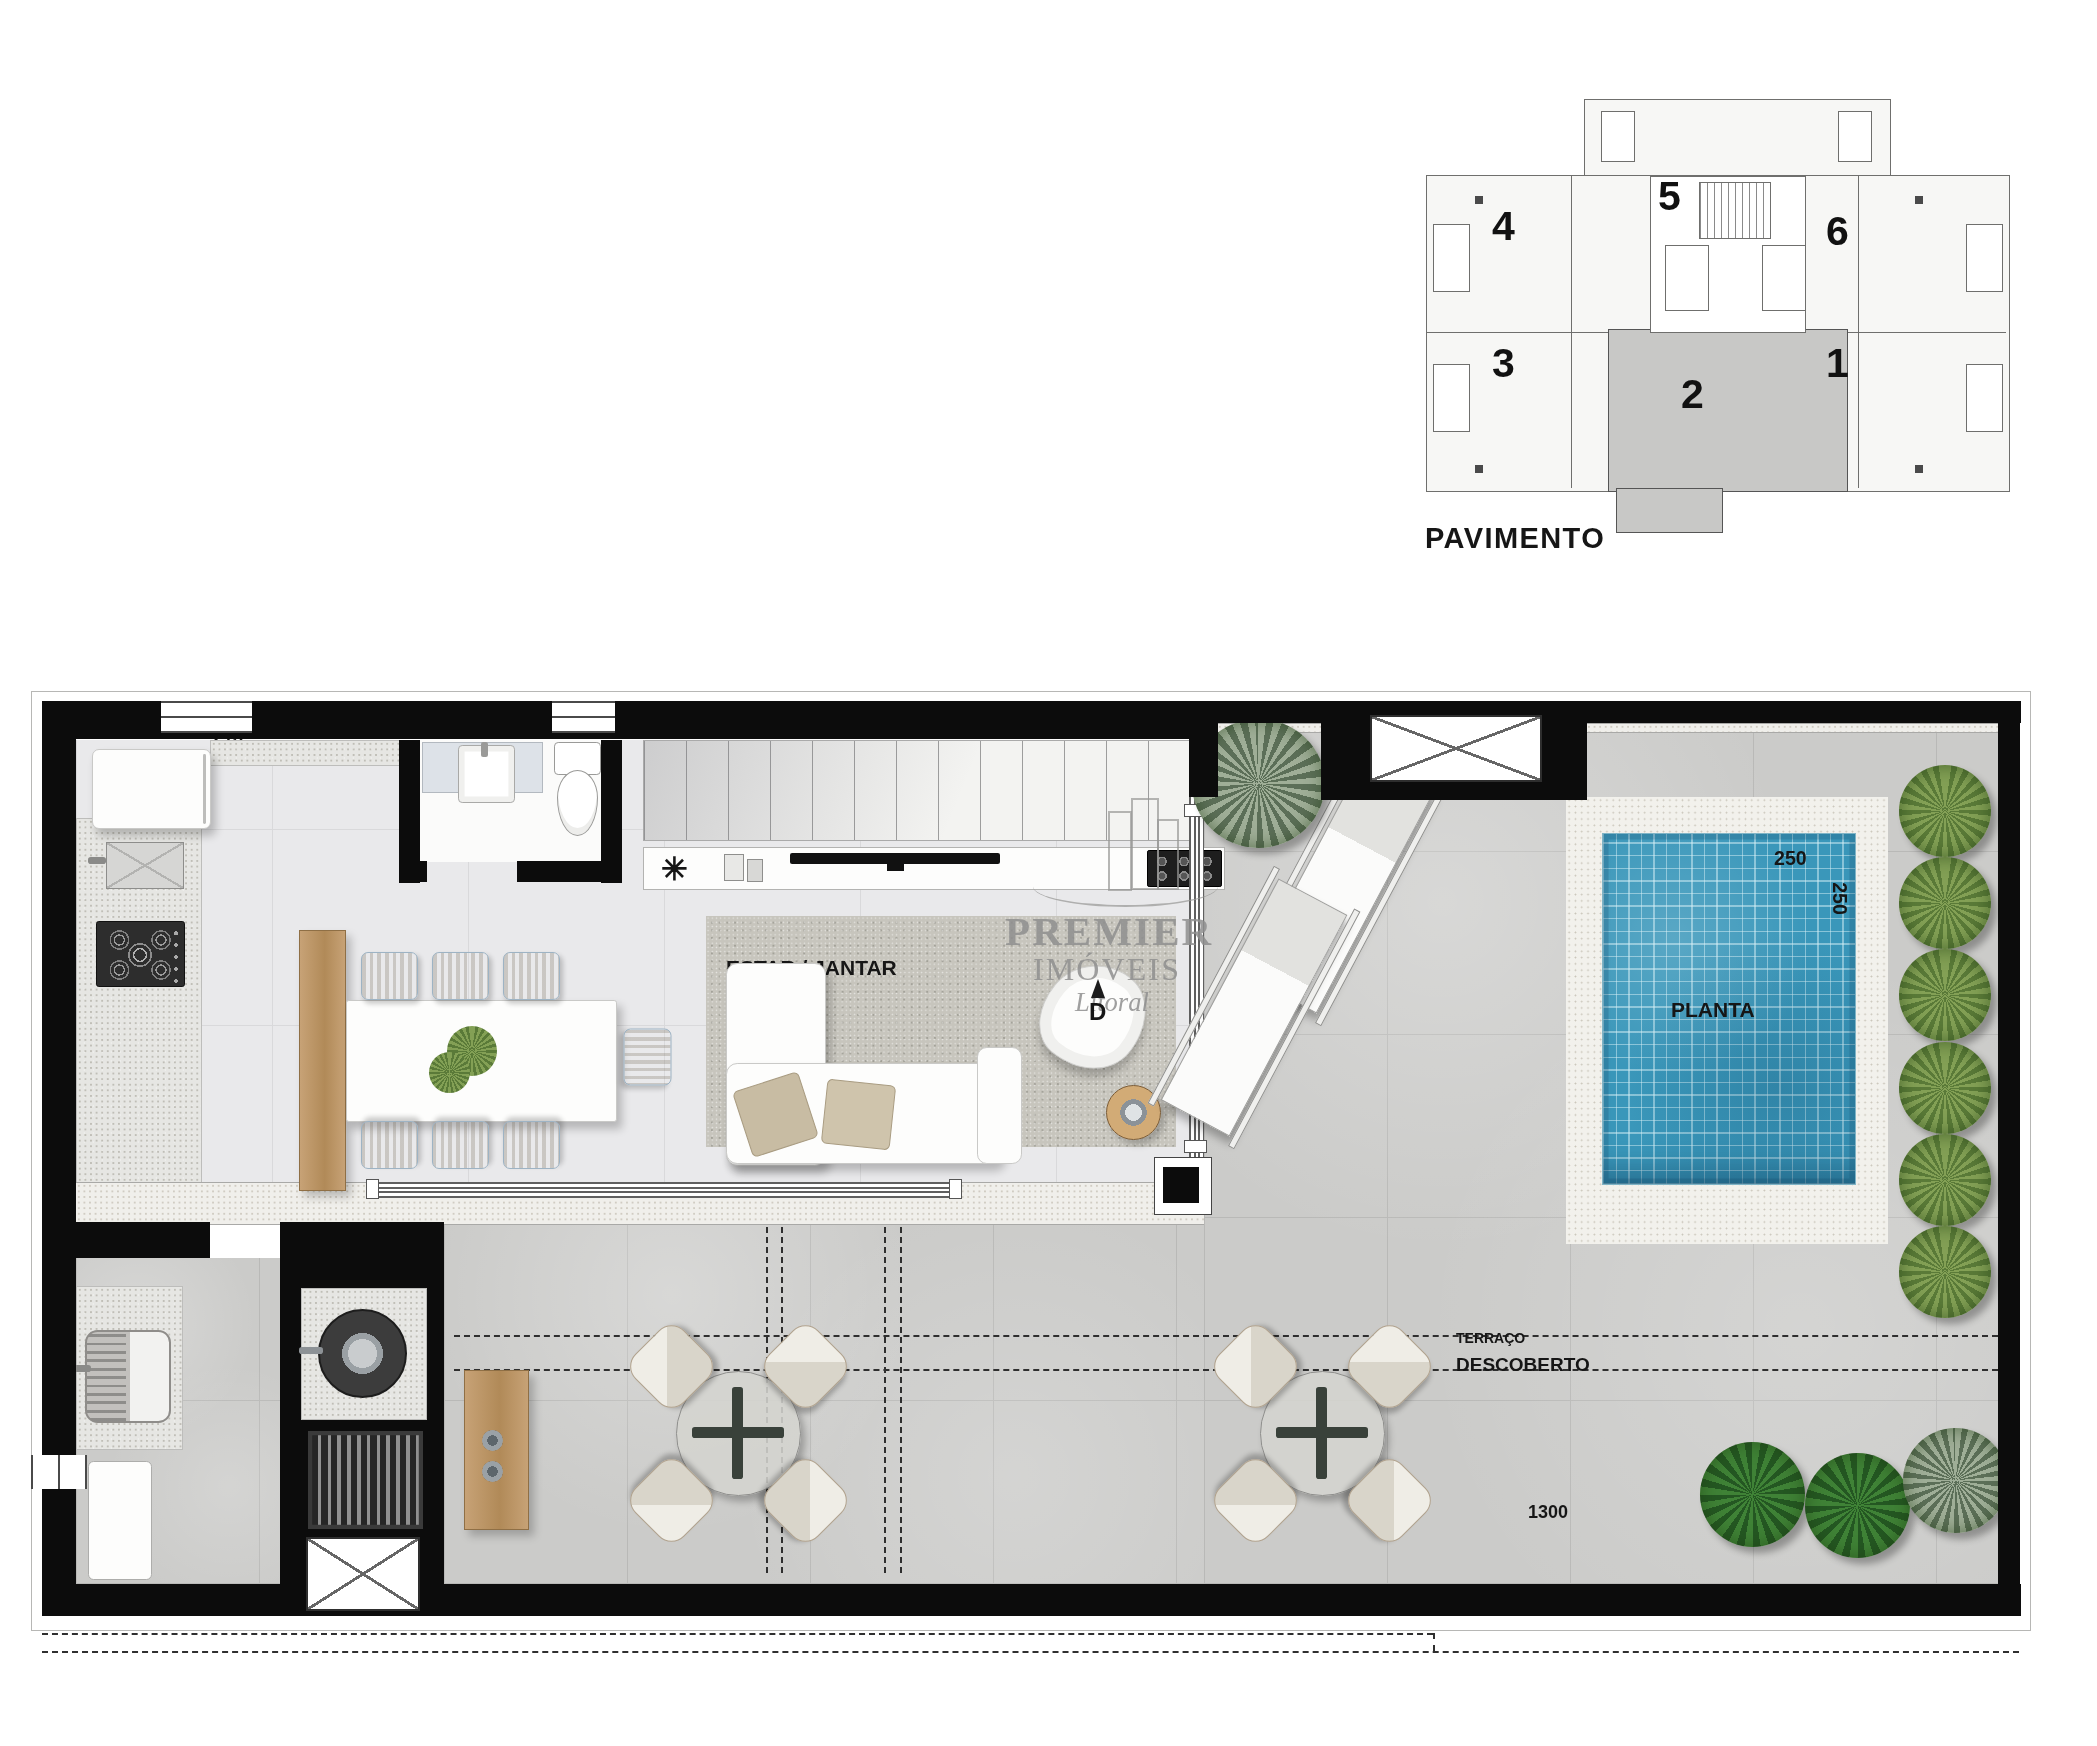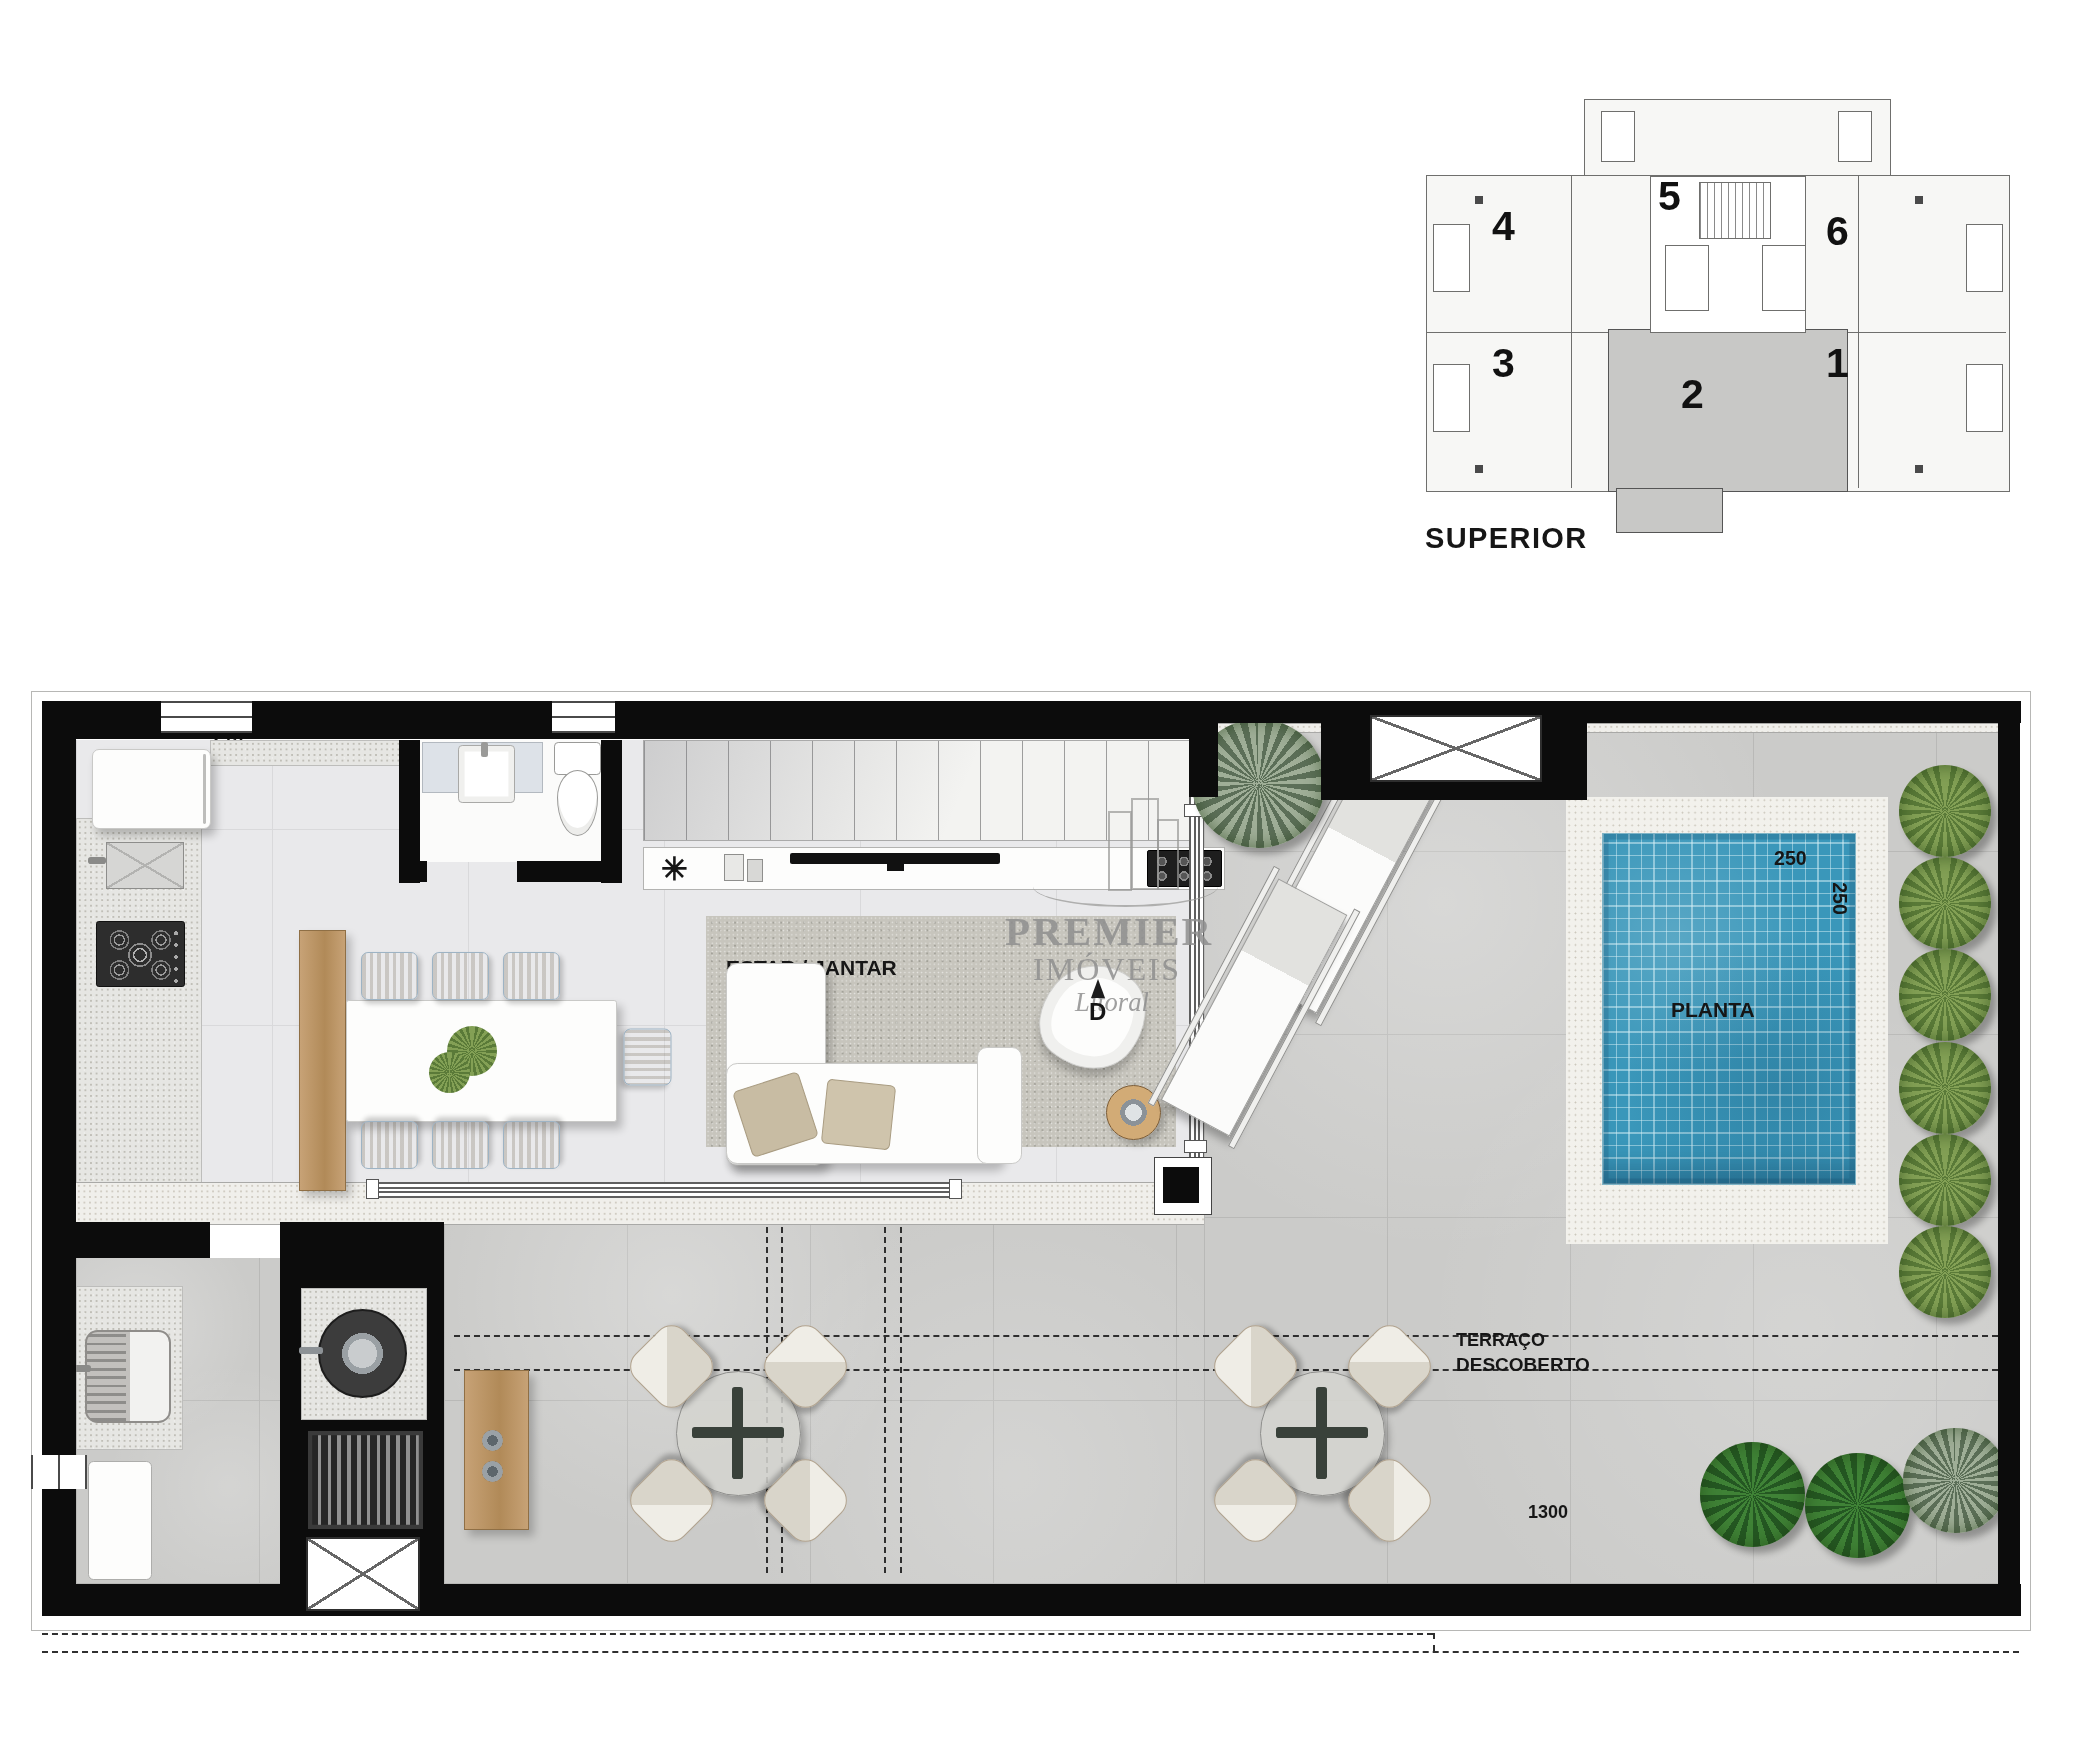--- a/index.html
+++ b/index.html
@@ -117,21 +117,21 @@
     <div class="kdot" style="left:84px;top:374px;"></div>
     <div class="kdot" style="left:524px;top:374px;"></div>
 
     <div class="knum" style="left:101px;top:112px;">4</div>
     <div class="knum" style="left:267px;top:82px;">5</div>
     <div class="knum" style="left:435px;top:117px;">6</div>
     <div class="knum" style="left:101px;top:249px;">3</div>
     <div class="knum" style="left:435px;top:249px;">1</div>
     <div class="knum" style="left:290px;top:280px;">2</div>
   </div>
-  <div class="lbl" style="left:1425px;top:522px;font-size:29px;letter-spacing:1.4px;">SUPERIOR</div>
+  <div class="lbl" style="left:1425px;top:522px;font-size:29px;letter-spacing:1.4px;">PAVIMENTO</div>
 
   <div class="outline" style="left:31px;top:691px;width:1998px;height:938px;"></div>
 
   <div class="floor-int" style="left:76px;top:740px;width:1128px;height:482px;"></div>
   <div class="floor-ter" style="left:1204px;top:731px;width:794px;height:853px;"></div>
   <div class="floor-ter" style="left:444px;top:1222px;width:760px;height:362px;"></div>
   <div class="floor-ter" style="left:76px;top:1258px;width:204px;height:326px;"></div>
 
   <div class="dash-h" style="left:454px;top:1335px;width:1544px;"></div>
   <div class="dash-h" style="left:454px;top:1369px;width:1544px;"></div>
@@ -318,19 +318,19 @@
   <div class="bush" style="left:1899px;top:765px;width:92px;height:92px;"></div>
   <div class="bush" style="left:1899px;top:857px;width:92px;height:92px;"></div>
   <div class="bush" style="left:1899px;top:949px;width:92px;height:92px;"></div>
   <div class="bush" style="left:1899px;top:1042px;width:92px;height:92px;"></div>
   <div class="bush" style="left:1899px;top:1134px;width:92px;height:92px;"></div>
   <div class="bush" style="left:1899px;top:1226px;width:92px;height:92px;"></div>
   <div class="bush dark" style="left:1700px;top:1442px;width:105px;height:105px;"></div>
   <div class="bush dark" style="left:1805px;top:1453px;width:105px;height:105px;"></div>
   <div class="bush palm" style="left:1903px;top:1428px;width:105px;height:105px;"></div>
 
-  <div class="lbl" style="left:1456px;top:1330px;font-size:18px;z-index:9;">TERRAÇO</div>
+  <div class="lbl" style="left:1456px;top:1330px;font-size:14px;z-index:9;">TERRAÇO</div>
   <div class="lbl" style="left:1456px;top:1354px;font-size:19px;z-index:9;text-align:center;">DESCOBERTO</div>
   <div class="lbl v" style="left:1963px;top:1439px;font-size:19px;z-index:9;">609</div>
   <div class="lbl" style="left:1528px;top:1502px;font-size:18px;z-index:9;">1300</div>
 
 </div>
 
 
 </body></html>

